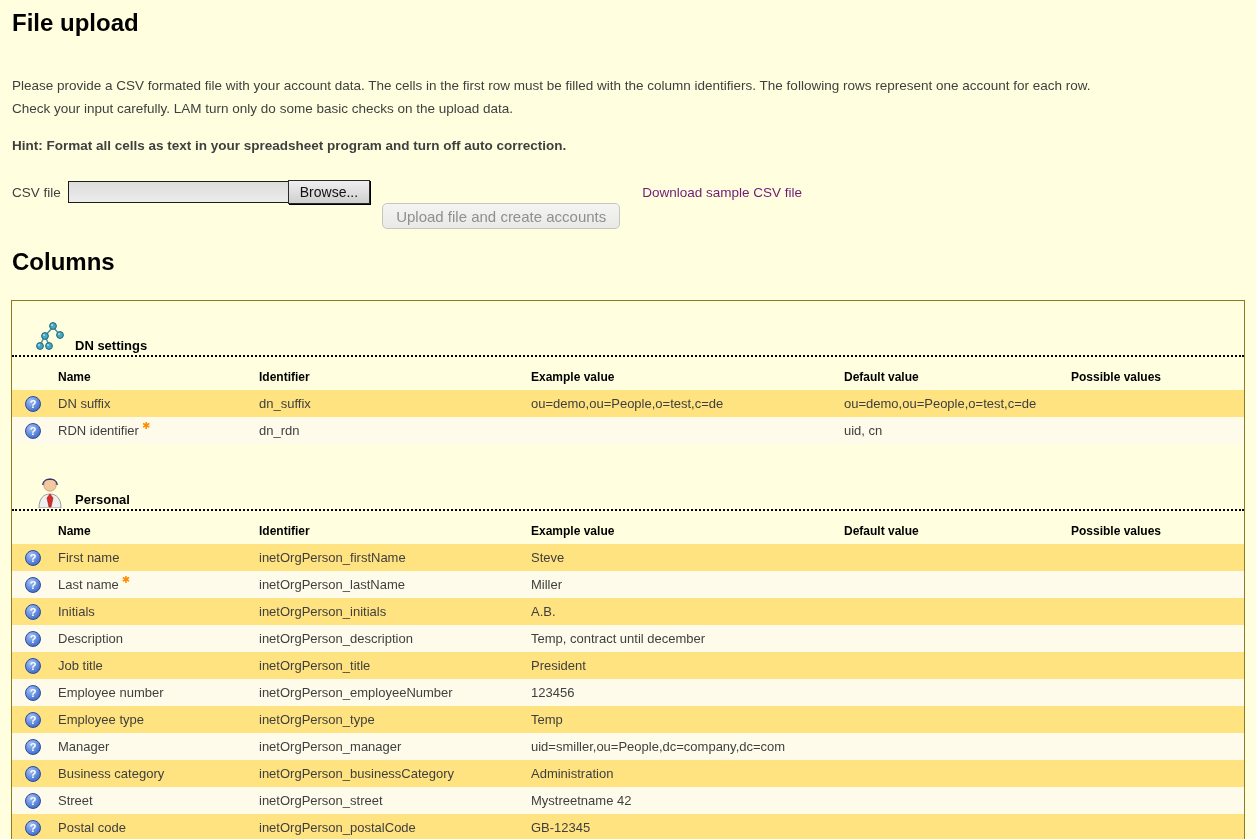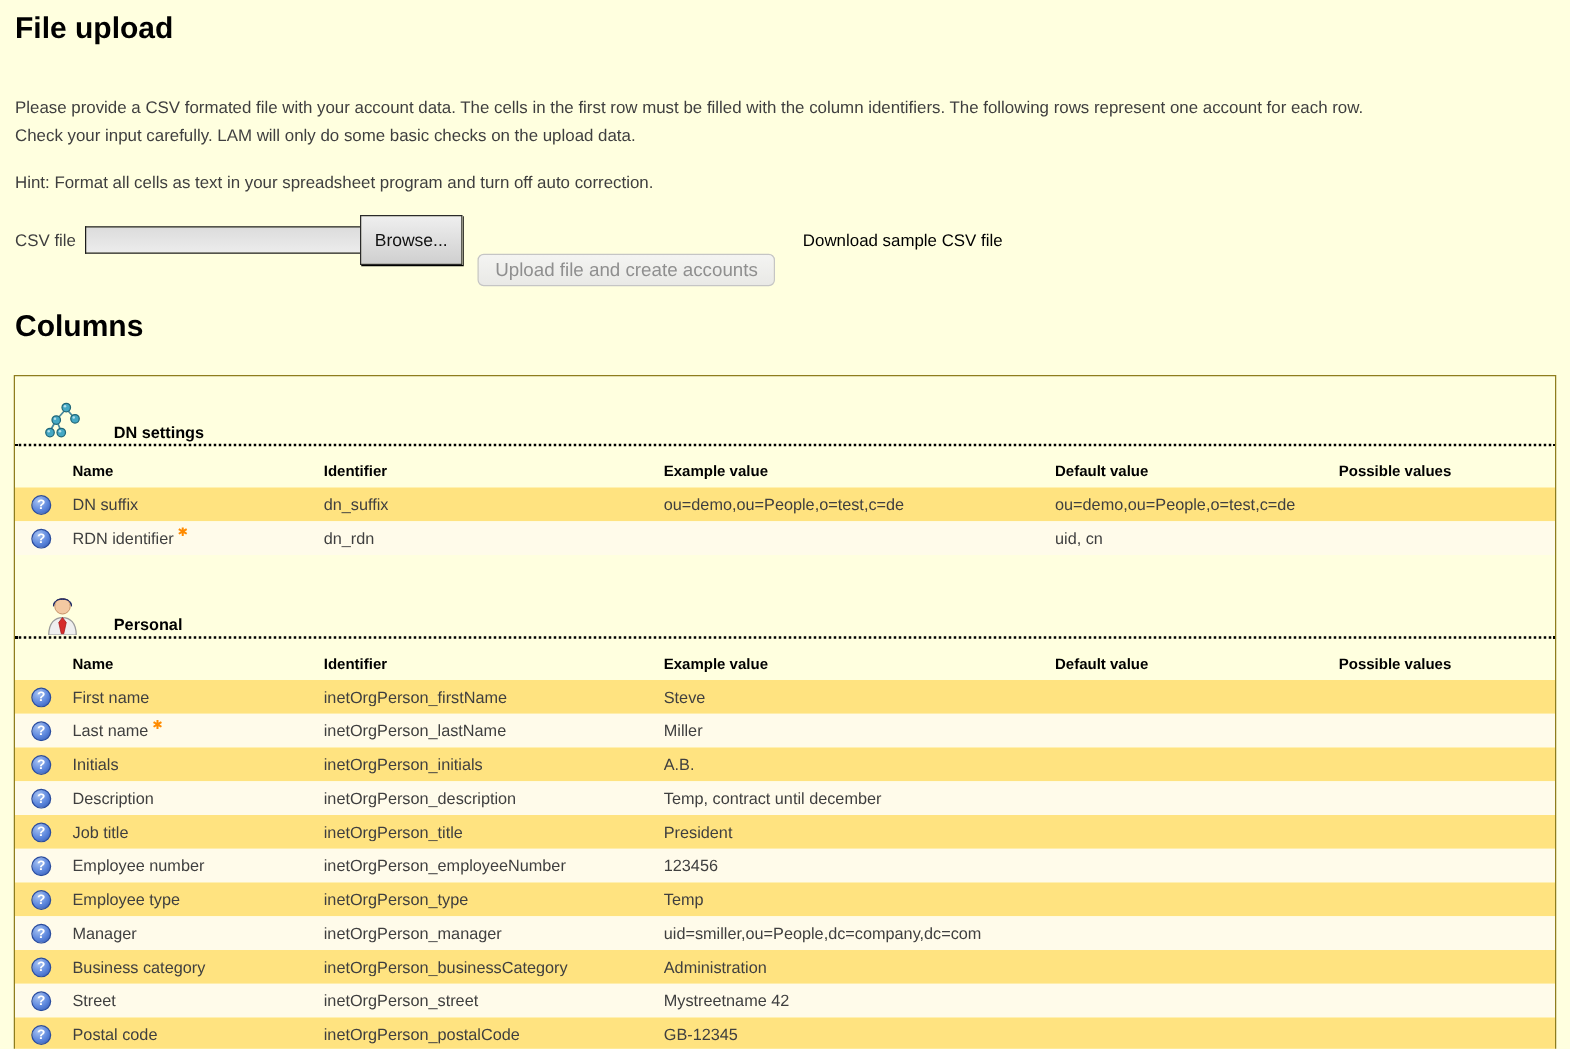--- a/index.html
+++ b/index.html
@@ -10,73 +10,73 @@
     font-family: "Liberation Sans", sans-serif;
     color: #3f3f3f;
     font-size: 13.5px;
   }
   h1, h2 {
     font-size: 24px; font-weight: bold; color: #000;
     margin: 0; padding: 0;
   }
   .page-title { margin: 9px 0 0 12px; }
   .intro { margin: 37px 12px 0 12px; line-height: 23px; }
-  .hint { margin: 14px 12px 0 12px; line-height: 23px; }
+  .hint { margin: 14px 12px 0 12px; line-height: 23px; font-weight: bold; }
 
   .upload-row {
     margin: 22px 12px 0 12px;
     display: flex; align-items: center;
     height: 26px;
   }
   .csv-label { margin-right: 7px; }
   .file-box {
     width: 220px; height: 22px;
     background: linear-gradient(#dcdcdc, #ececec);
     border: 1px solid #1c1c1c;
     border-right: none;
   }
   .browse-btn {
-    height: 40px; padding: 0 11px;
+    height: 24px; padding: 0 11px;
     background: linear-gradient(#efefef, #cfcfcf);
     border: 1px solid #2a2a2a;
     box-shadow: 1px 1px 0 #000;
     font-family: "Liberation Sans", sans-serif;
     font-size: 14px; color: #111;
     cursor: pointer;
   }
   .upload-btn {
     margin-left: 12px;
     height: 26px; padding: 0 13px;
     border: 1px solid #c5c5c5; border-radius: 5px;
     background: linear-gradient(#f4f4f2, #e9e9e6);
     color: #8f8f8f; font-size: 15px;
     font-family: "Liberation Sans", sans-serif;
     margin-top: 48px;
   }
   .download-link {
     margin-left: 22px;
-    color: #000000; text-decoration: none; cursor: pointer;
+    color: #701a75; text-decoration: none; cursor: pointer;
   }
 
   .columns-title { margin: 43px 0 0 12px; }
 
   .columns-table {
     margin: 24px 11px 0 11px;
     border: 1px solid #8e7d1e;
     padding-top: 17px;
     min-height: 541px;
   }
   .section + .section { margin-top: 28px; }
   .section-head {
     display: flex; align-items: flex-end; gap: 7px;
     margin-left: 24px; height: 36px;
   }
   .section-icon { display: inline-block; width: 32px; height: 36px; }
   .section-icon svg { display: block; }
-  .section-label { font-weight: bold; font-size: 13px; color: #000; padding-bottom: 1px; margin-left: 16px; }
+  .section-label { font-weight: bold; font-size: 13px; color: #000; padding-bottom: 1px; }
   .dotted { border-bottom: 2px dotted #000; margin-top: 1px; }
 
   .grid-row {
     display: grid;
     grid-template-columns: 46px 201px 272px 313px 227px auto;
     align-items: center;
   }
   .head-row {
     padding: 13px 0 6px 0;
     font-weight: bold; font-size: 12px; color: #000;
@@ -102,21 +102,21 @@
     position: relative; top: -5px; left: 3px;
   }
 </style>
 </head>
 <body>
 
 <h1 class="page-title">File upload</h1>
 
 <div class="intro">
   <div>Please provide a CSV formated file with your account data. The cells in the first row must be filled with the column identifiers. The following rows represent one account for each row.</div>
-  <div>Check your input carefully. LAM will only do some basic checks on the upload data.</div>
+  <div>Check your input carefully. LAM turn only do some basic checks on the upload data.</div>
 </div>
 
 <div class="hint">Hint: Format all cells as text in your spreadsheet program and turn off auto correction.</div>
 
 <div class="upload-row">
   <span class="csv-label">CSV file</span>
   <span class="file-box"></span>
   <button class="browse-btn">Browse...</button>
   <button class="upload-btn" disabled="">Upload file and create accounts</button>
   <span class="download-link">Download sample CSV file</span>

